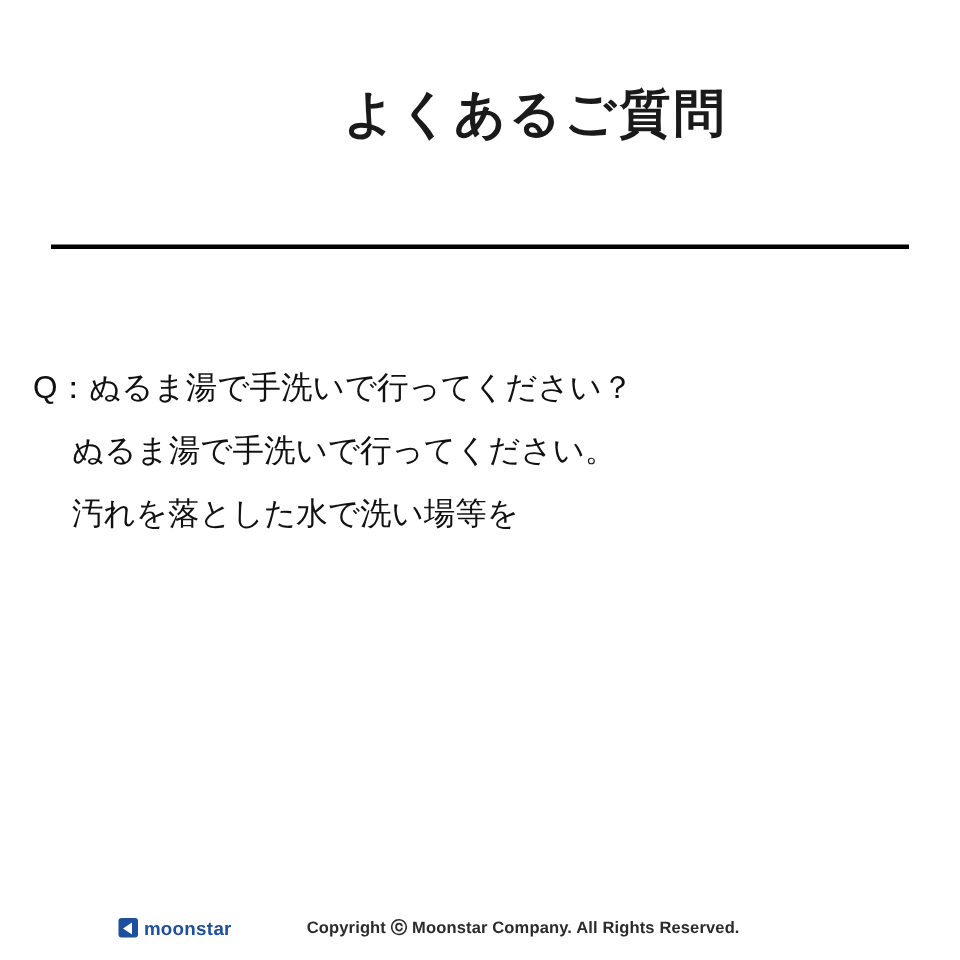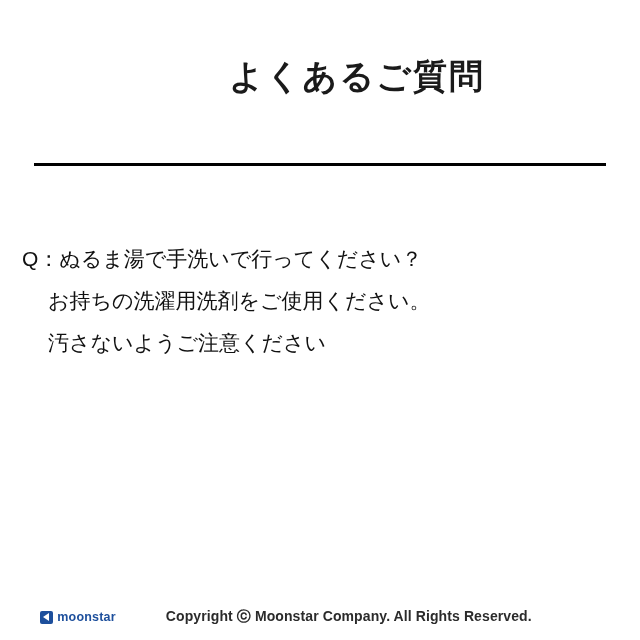--- a/index.html
+++ b/index.html
@@ -90,40 +90,40 @@
     border-bottom: 4px solid transparent;
     border-right: 6px solid #ffffff;
   }
   .logo-text {
     font-size: 12.5px;
     font-weight: bold;
     color: #1d4f9c;
     letter-spacing: 0.2px;
   }
   .copyright {
-    font-size: 14px;
+    font-size: 11px;
     font-weight: bold;
     color: #2b2b2b;
     letter-spacing: 0.1px;
     margin-left: 44px;
   }
 </style>
 </head>
 <body>
 
 <div class="slide">
 
   <div class="title">よくあるご質問</div>
 
   <div class="divider"></div>
 
   <div class="body-block">
     <div class="line">Q：ぬるま湯で手洗いで行ってください？</div>
-    <div class="line indent">お持ちの洗濯用洗剤をご使用ください。</div>
-    <div class="line indent">汚さないようご注意ください</div>
+    <div class="line indent">ぬるま湯で手洗いで行ってください。</div>
+    <div class="line indent">汚れを落とした水で洗い場等を</div>
   </div>
 
   <div class="footer">
     <div class="logo-wrap">
       <span class="logo-mark"></span>
       <span class="logo-text">moonstar</span>
     </div>
     <span class="copyright">Copyright ⓒ Moonstar Company. All Rights Reserved.</span>
   </div>
 

